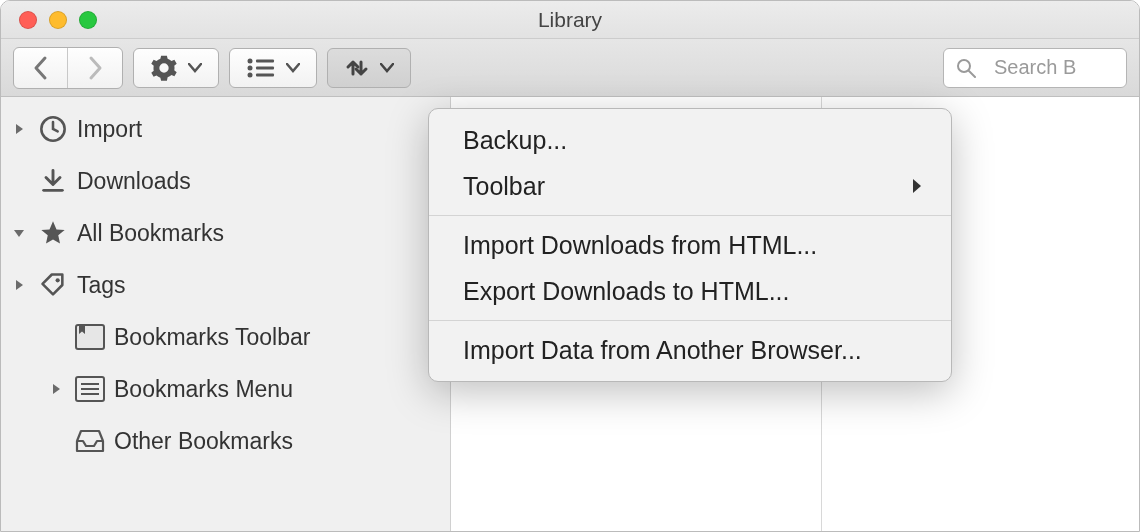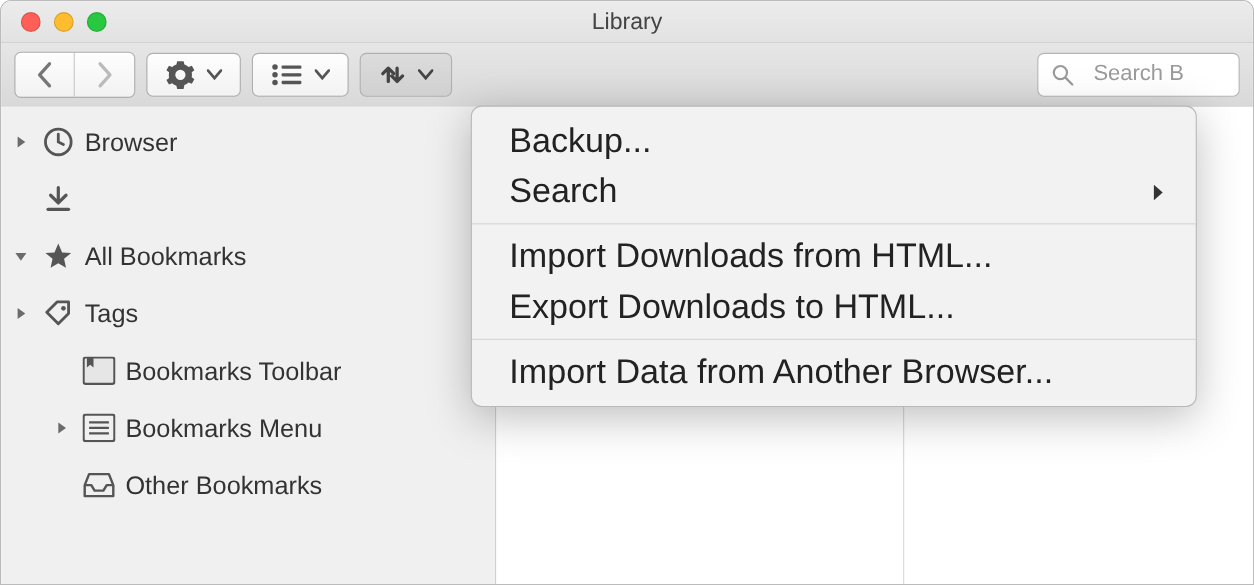--- a/index.html
+++ b/index.html
@@ -154,29 +154,29 @@
     }
     .col-div {
       position: absolute;
       top: 0; bottom: 0;
       width: 1px;
       background: #d8d8d8;
       left: 370px;
     }
     .menu {
       position: absolute;
-      top: 96px;
+      top: 108px;
       left: 428px;
-      width: 660px;
+      width: 524px;
       background: #f2f2f2;
       border: 1px solid #b8b8b8;
       border-radius: 10px;
       box-shadow: 0 10px 40px rgba(0,0,0,0.25);
       padding: 8px 0;
-      font-size: 31px;
+      font-size: 25px;
       color: #222;
     }
     .menu-item {
       height: 46px;
       display: flex;
       align-items: center;
       padding: 0 34px;
       position: relative;
     }
     .menu-sep {
@@ -270,31 +270,32 @@
           <svg viewBox="0 0 16 16">
               <path d="M5 3 L12 8 L5 13 Z" fill="#6b6b6b"></path>
             </svg>
         </span>
         <span class="tree-icon">
           <svg width="28" height="28" viewBox="0 0 24 24">
               <circle cx="12" cy="12" r="10" stroke="#555" stroke-width="2.2" fill="none"></circle>
               <path d="M12 6 V12 L16 14" stroke="#555" stroke-width="2.2" fill="none" stroke-linecap="round"></path>
             </svg>
         </span>
-        <span>Browser</span>
+        <span>Import</span>
       </div>
 
       <div class="tree-row">
         <span class="disclose"></span>
         <span class="tree-icon">
           <svg width="28" height="28" viewBox="0 0 24 24">
               <path d="M12 3 V15 M12 15 L6 9 M12 15 L18 9" stroke="#555" stroke-width="2.5" fill="none" stroke-linecap="round" stroke-linejoin="round"></path>
               <line x1="4" y1="20" x2="20" y2="20" stroke="#555" stroke-width="2.5" stroke-linecap="round"></line>
             </svg>
         </span>
+        <span>Downloads</span>
       </div>
 
       <div class="tree-row">
         <span class="disclose">
           <svg viewBox="0 0 16 16">
               <path d="M3 5 L13 5 L8 12 Z" fill="#6b6b6b"></path>
             </svg>
         </span>
         <span class="tree-icon">
           <svg width="28" height="28" viewBox="0 0 24 24">
@@ -361,21 +362,21 @@
       <div class="col-div"></div>
     </div>
   </div>
 </div>
 
 <div class="menu">
   <div class="menu-item">
     <span>Backup...</span>
   </div>
   <div class="menu-item">
-    <span>Search</span>
+    <span>Toolbar</span>
     <span class="submenu-arrow">
       <svg width="12" height="18" viewBox="0 0 12 18">
           <path d="M2 2 L10 9 L2 16 Z" fill="#333"></path>
         </svg>
     </span>
   </div>
   <div class="menu-sep"></div>
   <div class="menu-item">
     <span>Import Downloads from HTML...</span>
   </div>

